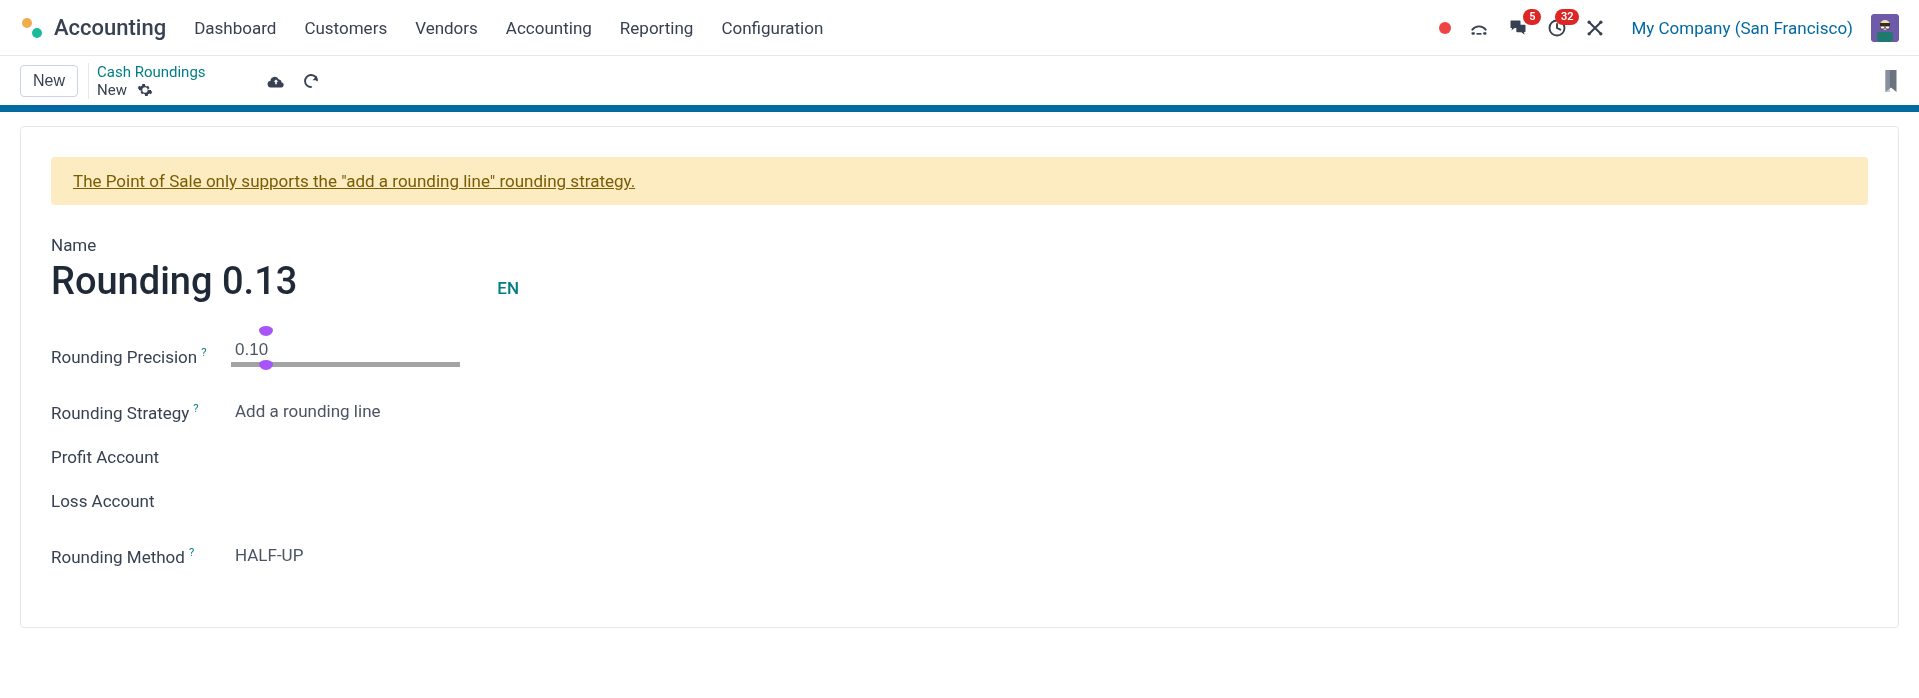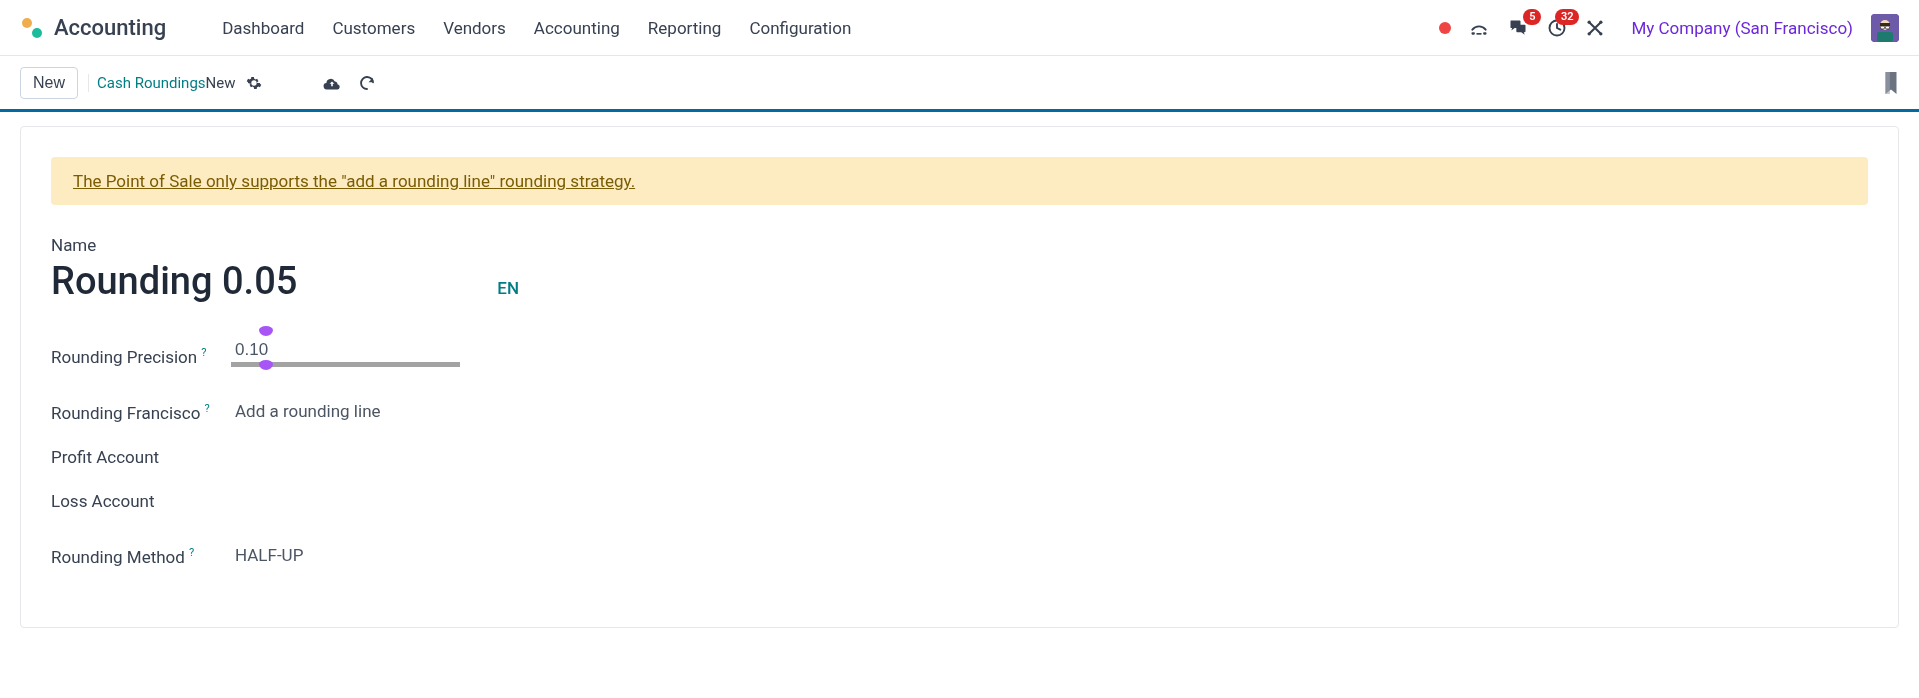--- a/index.html
+++ b/index.html
@@ -3,35 +3,35 @@
   <meta charset="utf-8">
   <style>
     * { box-sizing: border-box; margin: 0; padding: 0; }
     body { font-family: -apple-system, BlinkMacSystemFont, "Segoe UI", Roboto, sans-serif; background: #fff; color: #374151; font-size: 14px; }
     
     .topbar { display: flex; align-items: center; padding: 20px 20px; border-bottom: 1px solid #e5e7eb; background: #fff; height: 56px; }
     .logo { display: inline-flex; align-items: center; margin-right: 10px; }
     .logo-svg { width: 24px; height: 24px; }
     .app-title { font-size: 22px; font-weight: 500; color: #374151; margin-right: 28px; }
     
-    .nav-menu { display: flex; align-items: center; gap: 28px; flex: 1; margin-left: 28px; }
+    .nav-menu { display: flex; align-items: center; gap: 28px; flex: 1; }
     .nav-item { font-size: 17px; color: #374151; cursor: pointer; }
     
     .topbar-right { display: flex; align-items: center; gap: 18px; }
     .status-dot { width: 12px; height: 12px; background: #ef4444; border-radius: 50%; }
     .icon-btn { position: relative; cursor: pointer; display: inline-flex; align-items: center; }
     .icon-btn svg { fill: #374151; }
     .badge { position: absolute; top: -9px; right: -12px; background: #dc2626; color: #fff; border-radius: 10px; font-size: 11px; font-weight: 600; padding: 1px 6px; min-width: 16px; text-align: center; line-height: 14px; }
-    .company-name { font-size: 17px; color: #6d28d9; margin-left: 8px; }
+    .company-name { font-size: 17px; color: #0369a1; margin-left: 8px; }
     .avatar { width: 28px; height: 28px; border-radius: 4px; background: linear-gradient(135deg,#7c3aed,#4c1d95); display:flex; align-items:center; justify-content:center; overflow:hidden; }
     .avatar svg { width: 28px; height: 28px; }
     
-    .subbar { display: flex; align-items: center; padding: 8px 20px; border-bottom: 3px solid #0369a1; height: 56px; justify-content: flex-end; }
+    .subbar { display: flex; align-items: center; padding: 8px 20px; border-bottom: 7px solid #0369a1; height: 56px; justify-content: flex-end; }
     .new-btn { border: 1px solid #cbd5e1; background: #fff; color: #374151; padding: 6px 12px; border-radius: 4px; font-size: 16px; cursor: pointer; }
-    .breadcrumb-area { margin-left: 10px; display: flex; flex-direction: row; border-left: 1px solid #e5e7eb; padding-left: 8px; }
+    .breadcrumb-area { margin-left: 10px; display: flex; flex-direction: column; border-left: 1px solid #e5e7eb; padding-left: 8px; }
     .breadcrumb-link { color: #017e84; font-size: 15px; cursor: pointer; }
     .breadcrumb-row2 { display: flex; align-items: center; gap: 10px; }
     .breadcrumb-current { color: #374151; font-size: 15px; }
     .small-icon-btn { cursor: pointer; display: inline-flex; color: #374151; }
     .subbar-mid-icons { margin-left: 60px; display: flex; gap: 16px; align-items: center; }
     .subbar-right { margin-left: auto; display: flex; align-items: center; }
     
     .main-card { margin: 14px 20px; border: 1px solid #e5e7eb; border-radius: 4px; background: #fff; padding: 30px 30px 60px 30px; }
     .alert { background: #fbeab8c7; background: #fdecc2; border-radius: 4px; padding: 14px 22px; color: #7a5c02; font-size: 17px; margin-bottom: 30px; text-decoration: underline; }
     
@@ -156,35 +156,35 @@
     </span>
   </div>
 </div>
 
 <div class="main-card">
   <div class="alert">The Point of Sale only supports the "add a rounding line" rounding strategy.</div>
 
   <div class="form-area">
     <div class="name-label">Name</div>
     <div class="name-row">
-      <span class="name-value">Rounding 0.05</span>
+      <span class="name-value">Rounding 0.13</span>
       <span class="lang-badge">EN</span>
     </div>
 
     <div class="fields">
       <div class="field-row">
         <span class="field-label"><span>Rounding Precision</span><sup class="help-sup">?</sup></span>
         <div class="precision-wrap">
           <span class="diamond top"></span>
           <input class="field-value-input" value="0.10" style="">
           <span class="diamond bottom"></span>
         </div>
       </div>
       <div class="field-row">
-        <span class="field-label"><span>Rounding Francisco</span><sup class="help-sup">?</sup></span>
+        <span class="field-label"><span>Rounding Strategy</span><sup class="help-sup">?</sup></span>
         <span class="field-value-text">Add a rounding line</span>
       </div>
       <div class="field-row">
         <span class="field-label">Profit Account</span>
         <span class="field-value-text"></span>
       </div>
       <div class="field-row">
         <span class="field-label">Loss Account</span>
         <span class="field-value-text"></span>
       </div>

